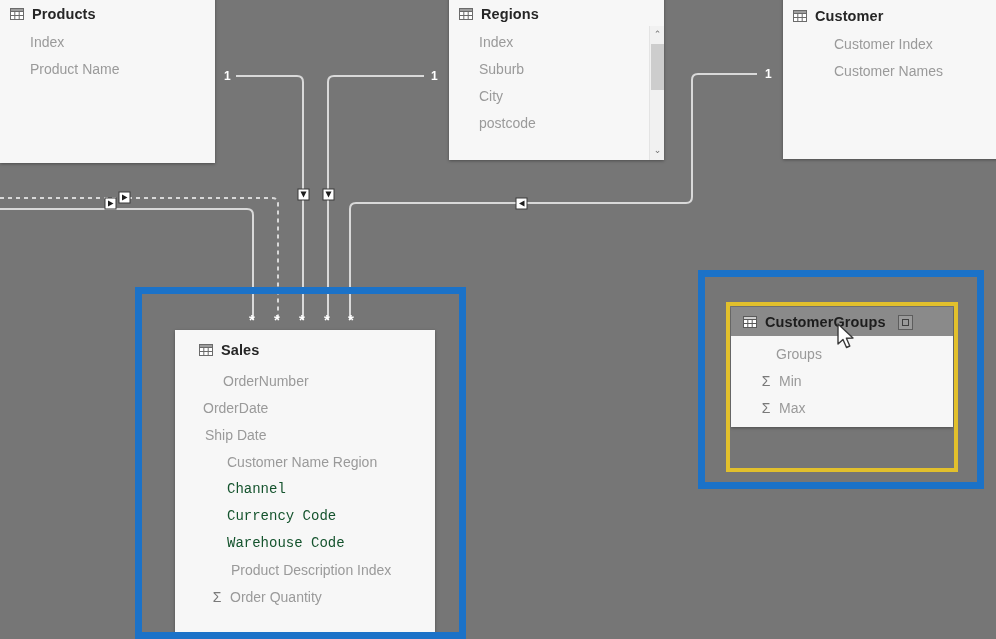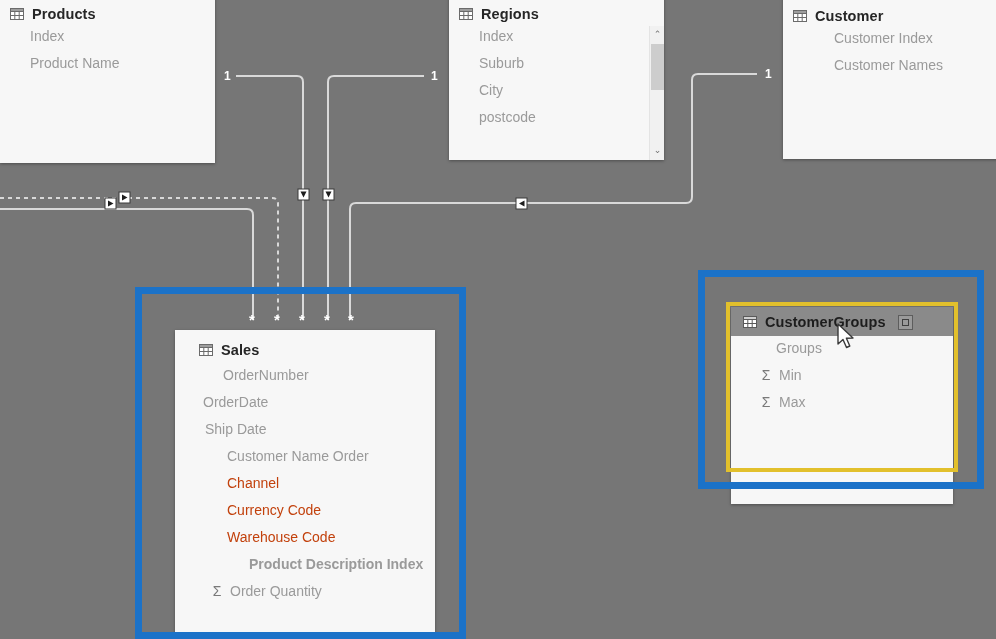--- a/index.html
+++ b/index.html
@@ -47,28 +47,29 @@
     padding-top: 7px; padding-bottom: 6px;
   }
   .grid-ico {
     width: 14px; height: 12px;
     flex: 0 0 auto;
     display: block;
   }
   .fields { padding: 2px 0 6px 0; }
   .field {
     display: flex;
+    align-items: center;
     gap: 6px;
     height: 27px;
     padding-left: 30px;
     font-size: 14px;
     color: #9a9a9a;
     white-space: nowrap;
   }
-  .field.strong { color: #c2410c; }
+  .field.strong { color: #14532d; font-family: Liberation Mono, monospace; }
   .field.measure { padding-left: 12px; }
   .sigma {
     width: 14px;
     text-align: center;
     font-size: 14px;
     color: #7a7a7a;
     flex: 0 0 auto;
   }
 
   
@@ -268,42 +269,42 @@
       <div class="field" style="padding-left:36px;margin-left:12px;">
         <span>OrderNumber</span>
       </div>
       <div class="field" style="padding-left:28px;">
         <span>OrderDate</span>
       </div>
       <div class="field" style="">
         <span>Ship Date</span>
       </div>
       <div class="field" style="padding-left:52px;">
-        <span>Customer Name Order</span>
+        <span>Customer Name Region</span>
       </div>
       <div class="field strong" style="padding-left:52px;">
         <span>Channel</span>
       </div>
       <div class="field strong" style="padding-left:52px;">
         <span>Currency Code</span>
       </div>
       <div class="field strong" style="padding-left:52px;">
         <span>Warehouse Code</span>
       </div>
-      <div class="field" style="padding-left:74px;font-weight:bold;">
+      <div class="field" style="padding-left:56px;">
         <span>Product Description Index</span>
       </div>
       <div class="field measure" style="padding-left:35px;">
         <span class="sigma">Σ</span>
         <span>Order Quantity</span>
       </div>
     </div>
   </div>
 
-  <div class="tbl" style="left:731px;top:307px;width:222px;height:197px;">
+  <div class="tbl" style="left:731px;top:307px;width:222px;height:120px;">
     <div class="tbl-head selected" style="padding-left:12px;">
       <svg class="grid-ico" viewBox="0 0 14 12">
         <rect x="0.5" y="0.5" width="13" height="11" fill="#fff" stroke="#5a5a5a"></rect>
         <rect x="0.5" y="0.5" width="13" height="3" fill="#d0d0d0" stroke="#5a5a5a"></rect>
         <line x1="4.8" y1="3.5" x2="4.8" y2="11.5" stroke="#5a5a5a"></line>
         <line x1="9.2" y1="3.5" x2="9.2" y2="11.5" stroke="#5a5a5a"></line>
         <line x1="0.5" y1="7.5" x2="13.5" y2="7.5" stroke="#5a5a5a"></line>
       </svg>
       <span>CustomerGroups</span>
       <span class="collapse-btn">

